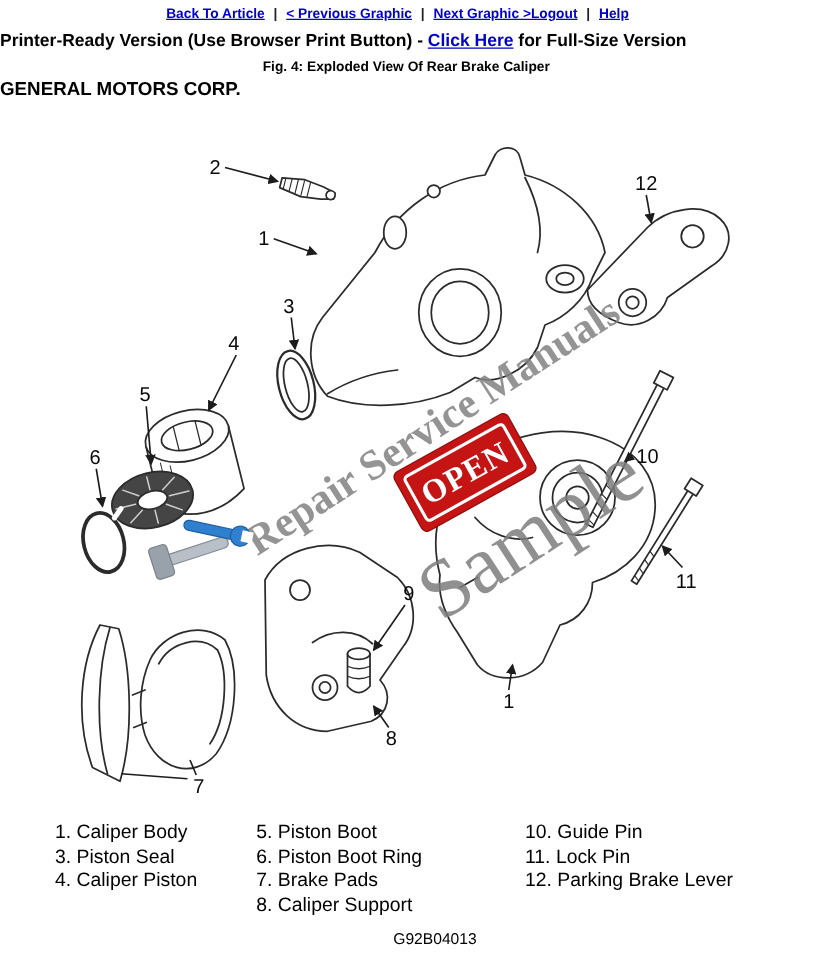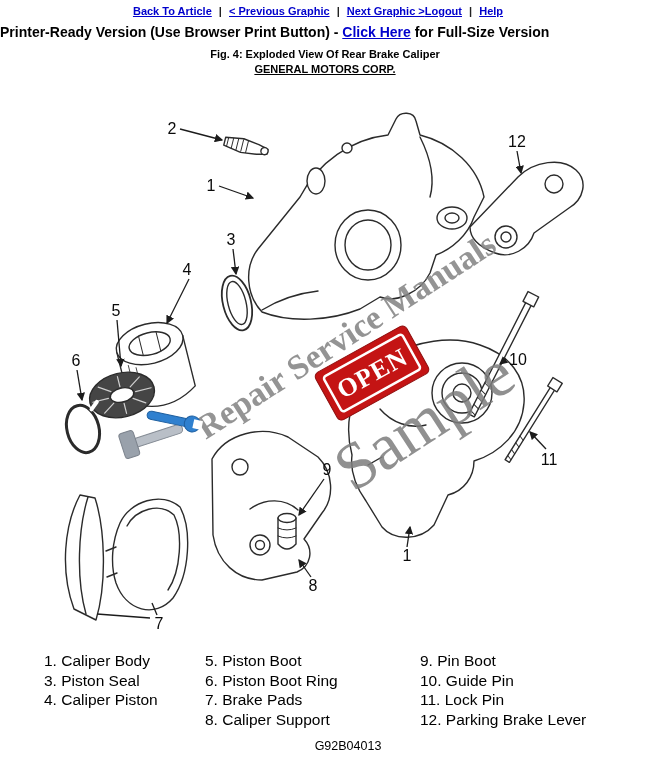--- a/index.html
+++ b/index.html
@@ -9,21 +9,21 @@
     position:relative;
   }
   .topbar {
     display:flex; justify-content:center;
     padding:5px 44px 0 30px; font-size:11px; font-weight:bold;
   }
   .link { color:#0000cc; text-decoration:underline; cursor:pointer; white-space:nowrap; }
   .sep { color:#222; margin:0 4px; }
   .title-line { text-align:left; font-size:14px; font-weight:bold; margin-top:7px; }
   .fig-caption { text-align:center; font-size:11px; font-weight:bold; margin-top:8px; }
-  .company { text-align:center; font-size:11px; font-weight:bold; margin-top:3px;text-decoration:underline; }
+  .company { text-align:left; font-size:15px; font-weight:bold; margin-top:3px; }
   .diagram { width:650px; height:560px; margin-top:2px; position:relative; }
   .legend { display:flex; padding-left:44px; margin-top:14px; font-size:15.5px; line-height:19.5px; }
   .legend-col1 { width:161px; }
   .legend-col2 { width:215px; }
   .legend-col3 { flex:1; }
   .footer-code { margin:10px 0 0 46px; font-size:12.5px;text-align:center; }
 </style>
 </head>
 <body>
 
@@ -213,20 +213,19 @@
     <div>3. Piston Seal</div>
     <div>4. Caliper Piston</div>
   </div>
   <div class="legend-col2">
     <div>5. Piston Boot</div>
     <div>6. Piston Boot Ring</div>
     <div>7. Brake Pads</div>
     <div>8. Caliper Support</div>
   </div>
   <div class="legend-col3">
-    <div>9. Pin Boot</div>
     <div>10. Guide Pin</div>
     <div>11. Lock Pin</div>
     <div>12. Parking Brake Lever</div>
   </div>
 </div>
 
 <div class="footer-code">G92B04013</div>
 
 </body></html>

